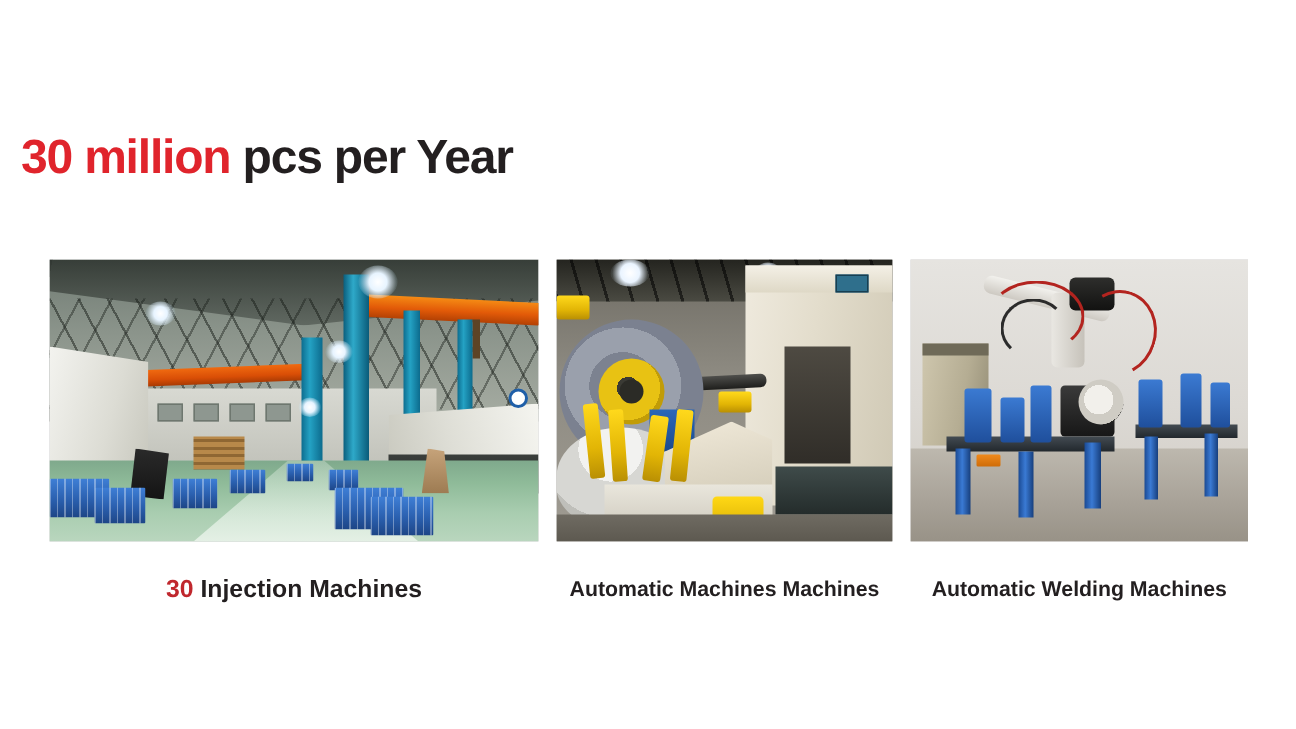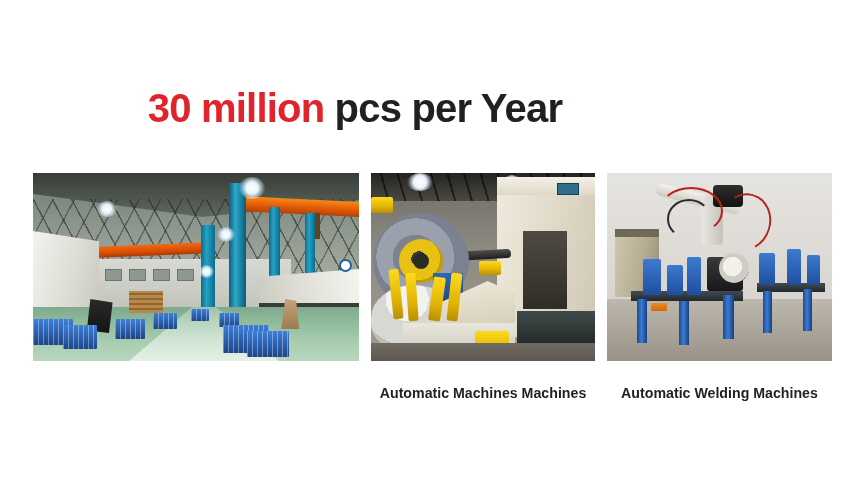--- a/index.html
+++ b/index.html
@@ -68,24 +68,23 @@
     font-weight: 700;
     letter-spacing: -0.2px;
     color: #231f20;
     white-space: nowrap;
   }
   .title-line2 {
     position: absolute;
     left: 0;
     top: 86px;
     width: 696px;
-    text-align: center;
     padding-left: 14px;
     box-sizing: border-box;
-    font-size: 40px;
+    font-size: 32px;
     font-weight: 700;
     letter-spacing: -0.8px;
     color: #231f20;
     white-space: nowrap;
   }
   .hl-red {
     color: #e0242c;
   }
 
   
@@ -489,20 +488,21 @@
 
   <div class="ph-layer p3-tbl-top" style="left:150px; top:110px; width:68px; height:9px;"></div>
   <div class="ph-layer p3-leg" style="left:156px; top:118px; width:9px;  height:42px;"></div>
   <div class="ph-layer p3-leg" style="left:196px; top:116px; width:9px;  height:42px;"></div>
   <div class="ph-layer p3-fixture" style="left:152px; top:80px; width:16px; height:32px;"></div>
   <div class="ph-layer p3-fixture" style="left:180px; top:76px; width:14px; height:36px;"></div>
   <div class="ph-layer p3-fixture" style="left:200px; top:82px; width:13px; height:30px;"></div>
 </div>
 
 <div class="cap cap-1">
+  <div class="l1"><span class="num">30</span><span> Injection Machines</span></div>
 </div>
 
 <div class="cap cap-2">
   <div class="l1"><span class="num"></span><span>Automatic Machines Machines</span></div>
 </div>
 
 <div class="cap cap-3">
   <div class="l1"><span class="num"></span><span>Automatic Welding Machines</span></div>
 </div>
 

